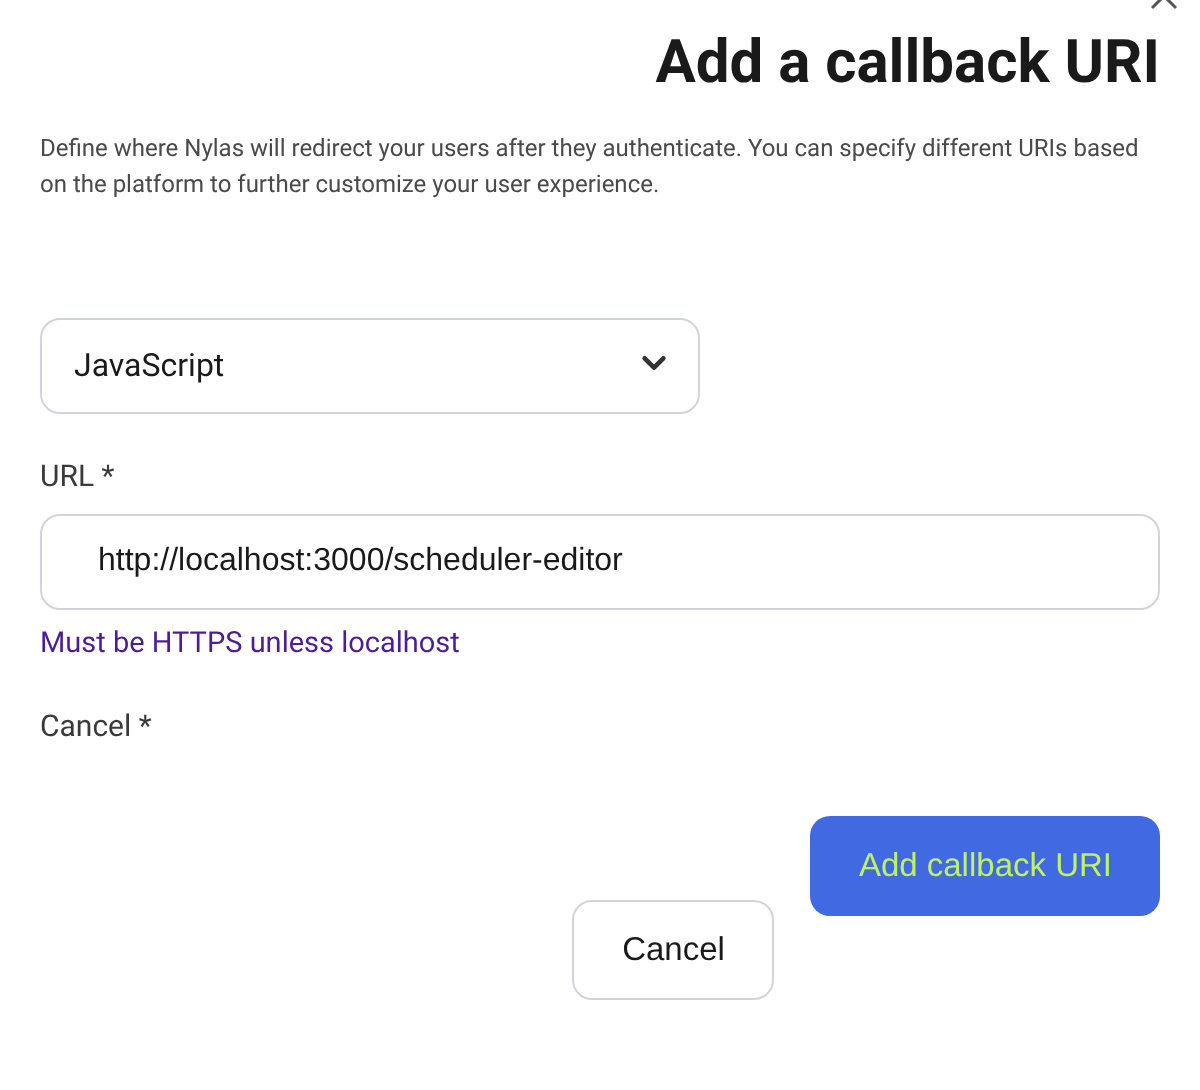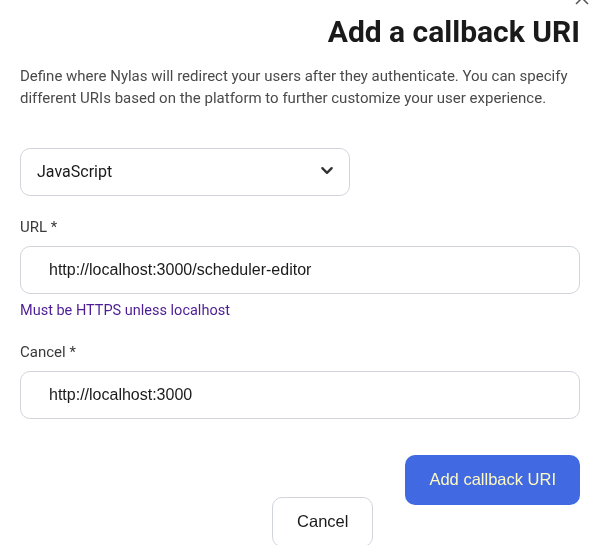--- a/index.html
+++ b/index.html
@@ -31,24 +31,24 @@
       border: none;
     }
     .title {
       font-size: 30px;
       font-weight: 700;
       margin-bottom: 17px;
       color: #1a1a1a;
       text-align: right;
     }
     .description {
-      font-size: 15px;
+      font-size: 12px;
       line-height: 1.46;
       color: #4a4a4a;
-      margin-bottom: 38px;
+      margin-bottom: 58px;
     }
     .field {
       margin-bottom: 22px;
     }
     .field-label {
       display: block;
       font-size: 15px;
       color: #3a3a3a;
       margin-bottom: 10px;
     }
@@ -116,22 +116,21 @@
       border: none;
     }
     .btn-secondary {
       background: #fff;
       color: #1a1a1a;
       border: 1px solid #d1d5db;
       margin-top: 42px;
     }
     .btn-primary {
       background: #4169e1;
-      color: #fef9c3;
-      margin-left: 14px;
+      color: #bef264;
     }
   </style>
 </head>
 <body>
 
 <div class="dialog">
   <button class="close-btn">
     <svg width="16" height="16" viewBox="0 0 16 16" fill="none" stroke="currentColor" stroke-width="1.5">
       <line x1="2" y1="2" x2="14" y2="14"></line>
       <line x1="14" y1="2" x2="2" y2="14"></line>
@@ -155,20 +154,19 @@
   <div class="url-block">
     <div class="field url-field">
       <label class="field-label">URL *</label>
       <input type="text" class="input" value="http://localhost:3000/scheduler-editor" style="">
     </div>
     <div class="help-text">Must be HTTPS unless localhost</div>
   </div>
 
   <div class="field">
     <label class="field-label">Cancel *</label>
-    <input type="text" class="input" value="http://localhost:3000" style="">
   </div>
 
   <div class="actions">
     <button class="btn btn-secondary">Cancel</button>
     <button class="btn btn-primary">Add callback URI</button>
   </div>
 </div>
 
 </body></html>

